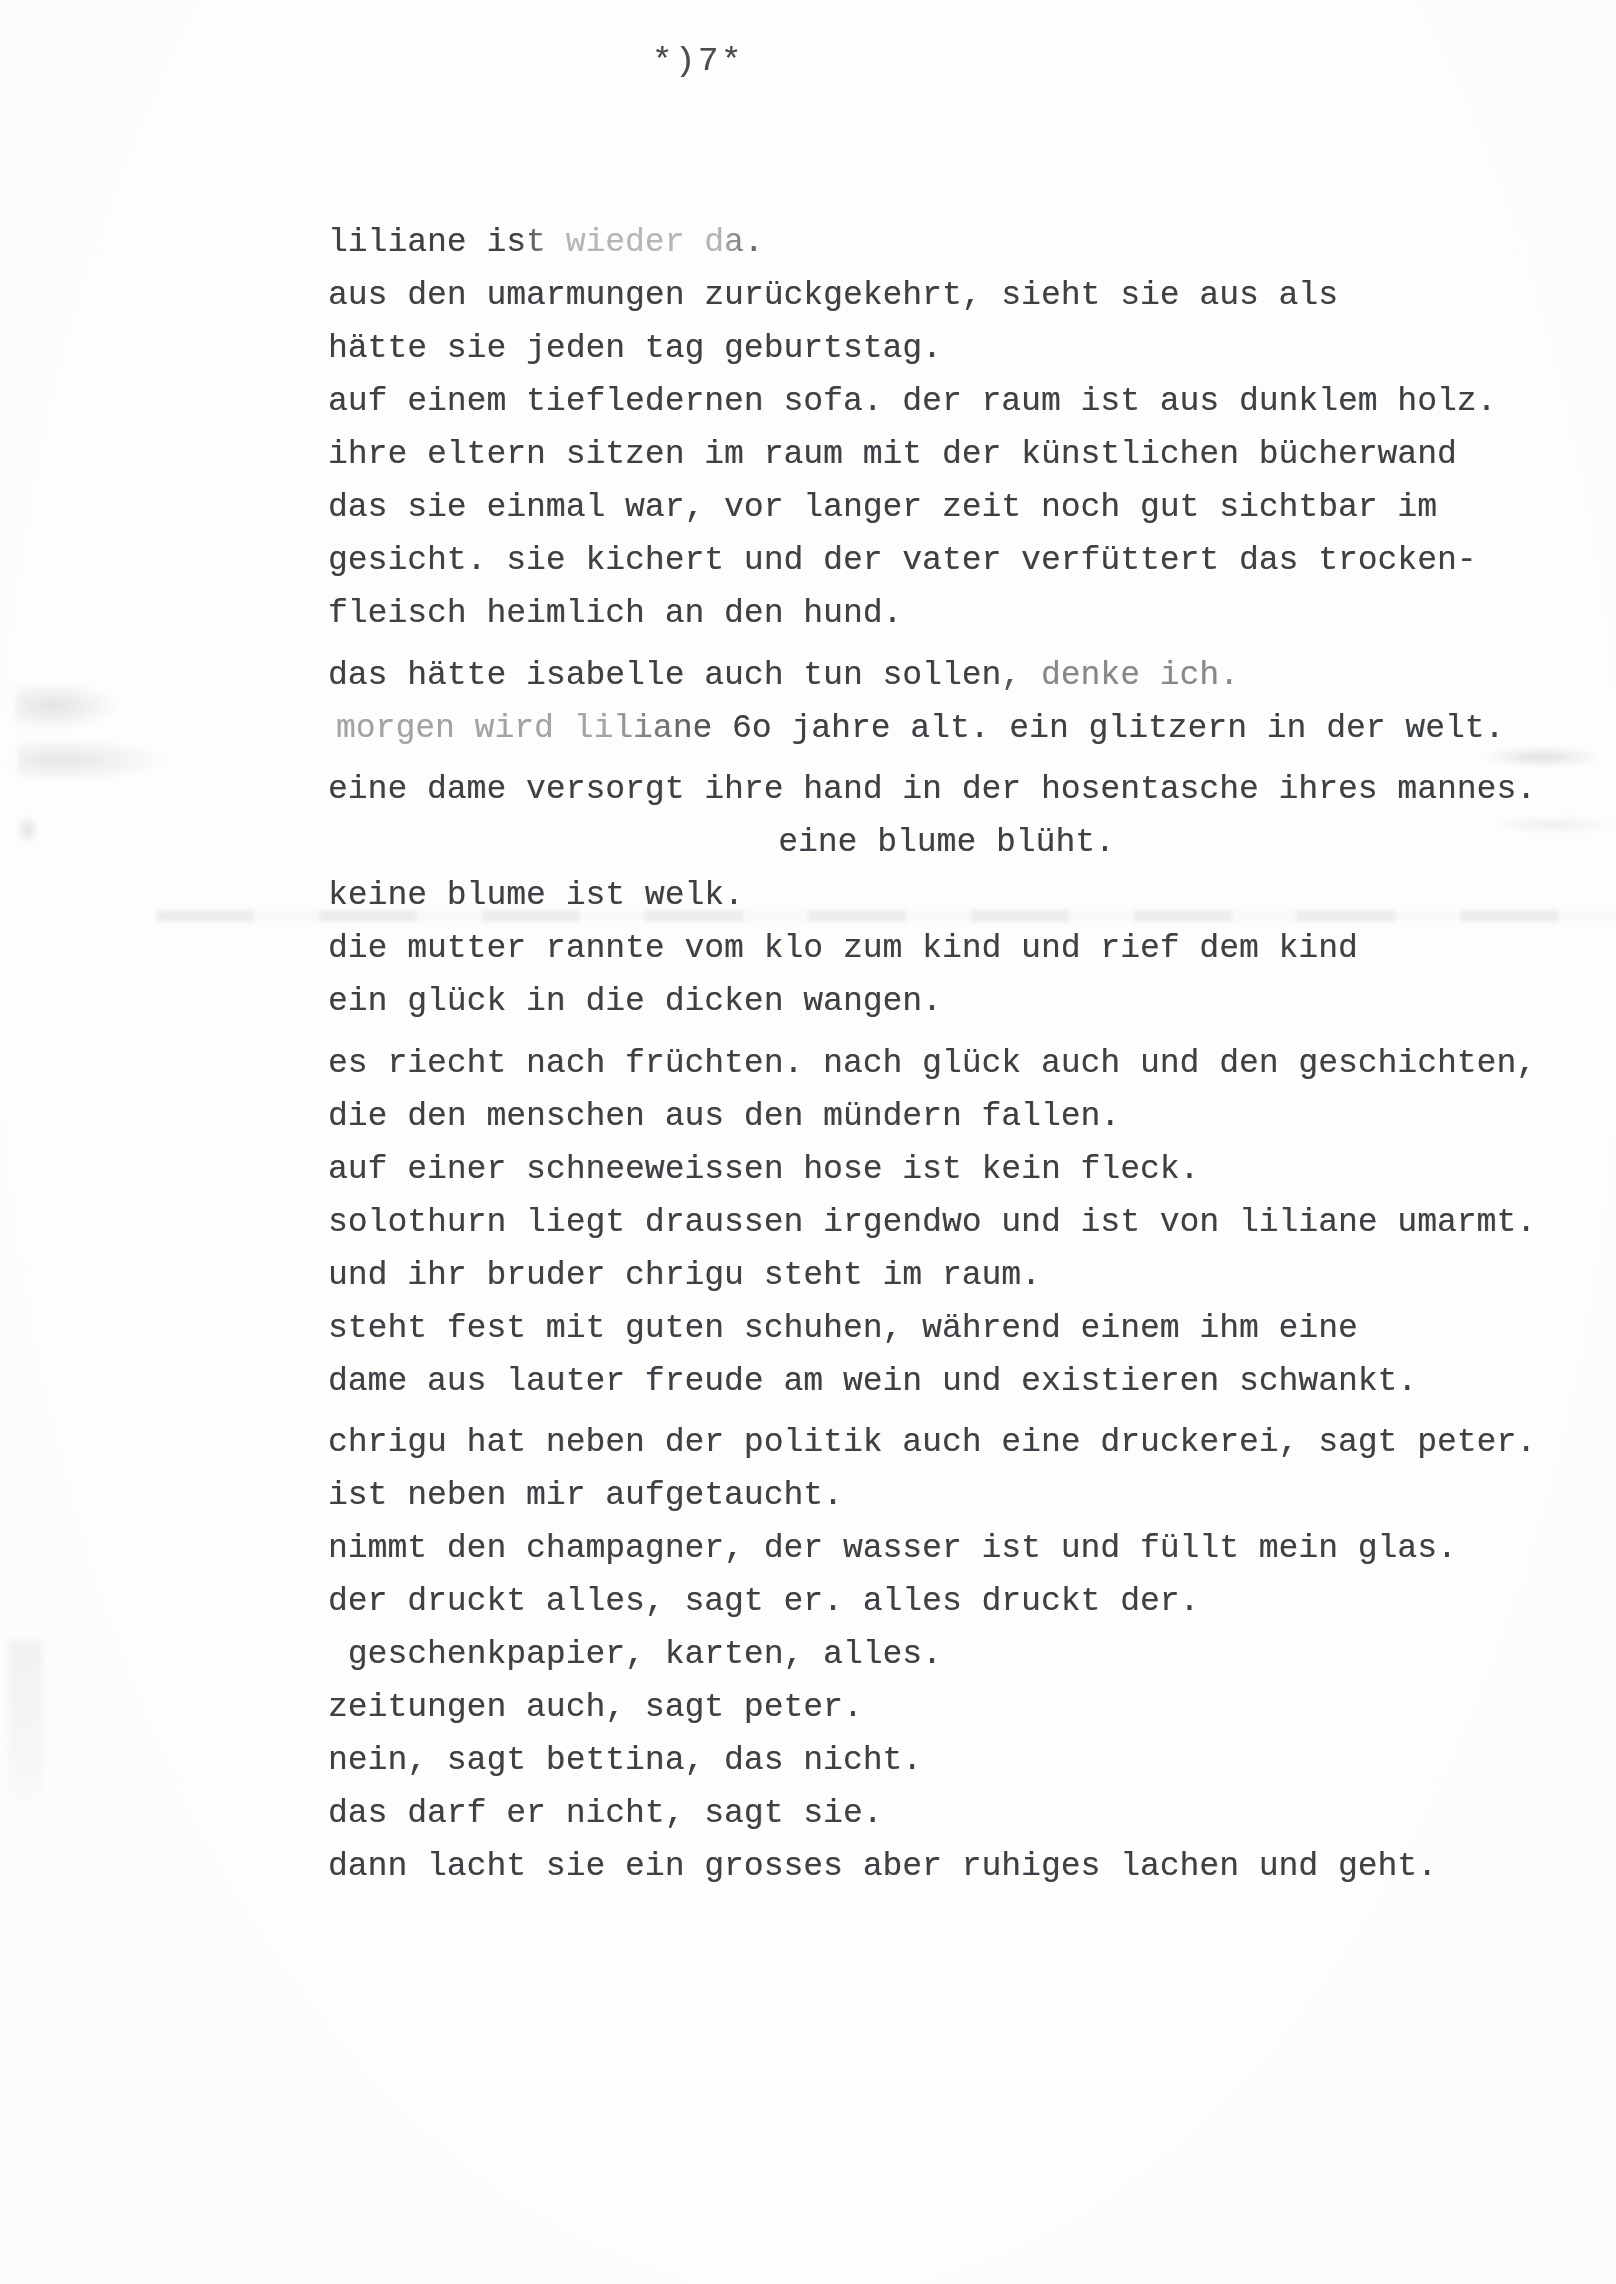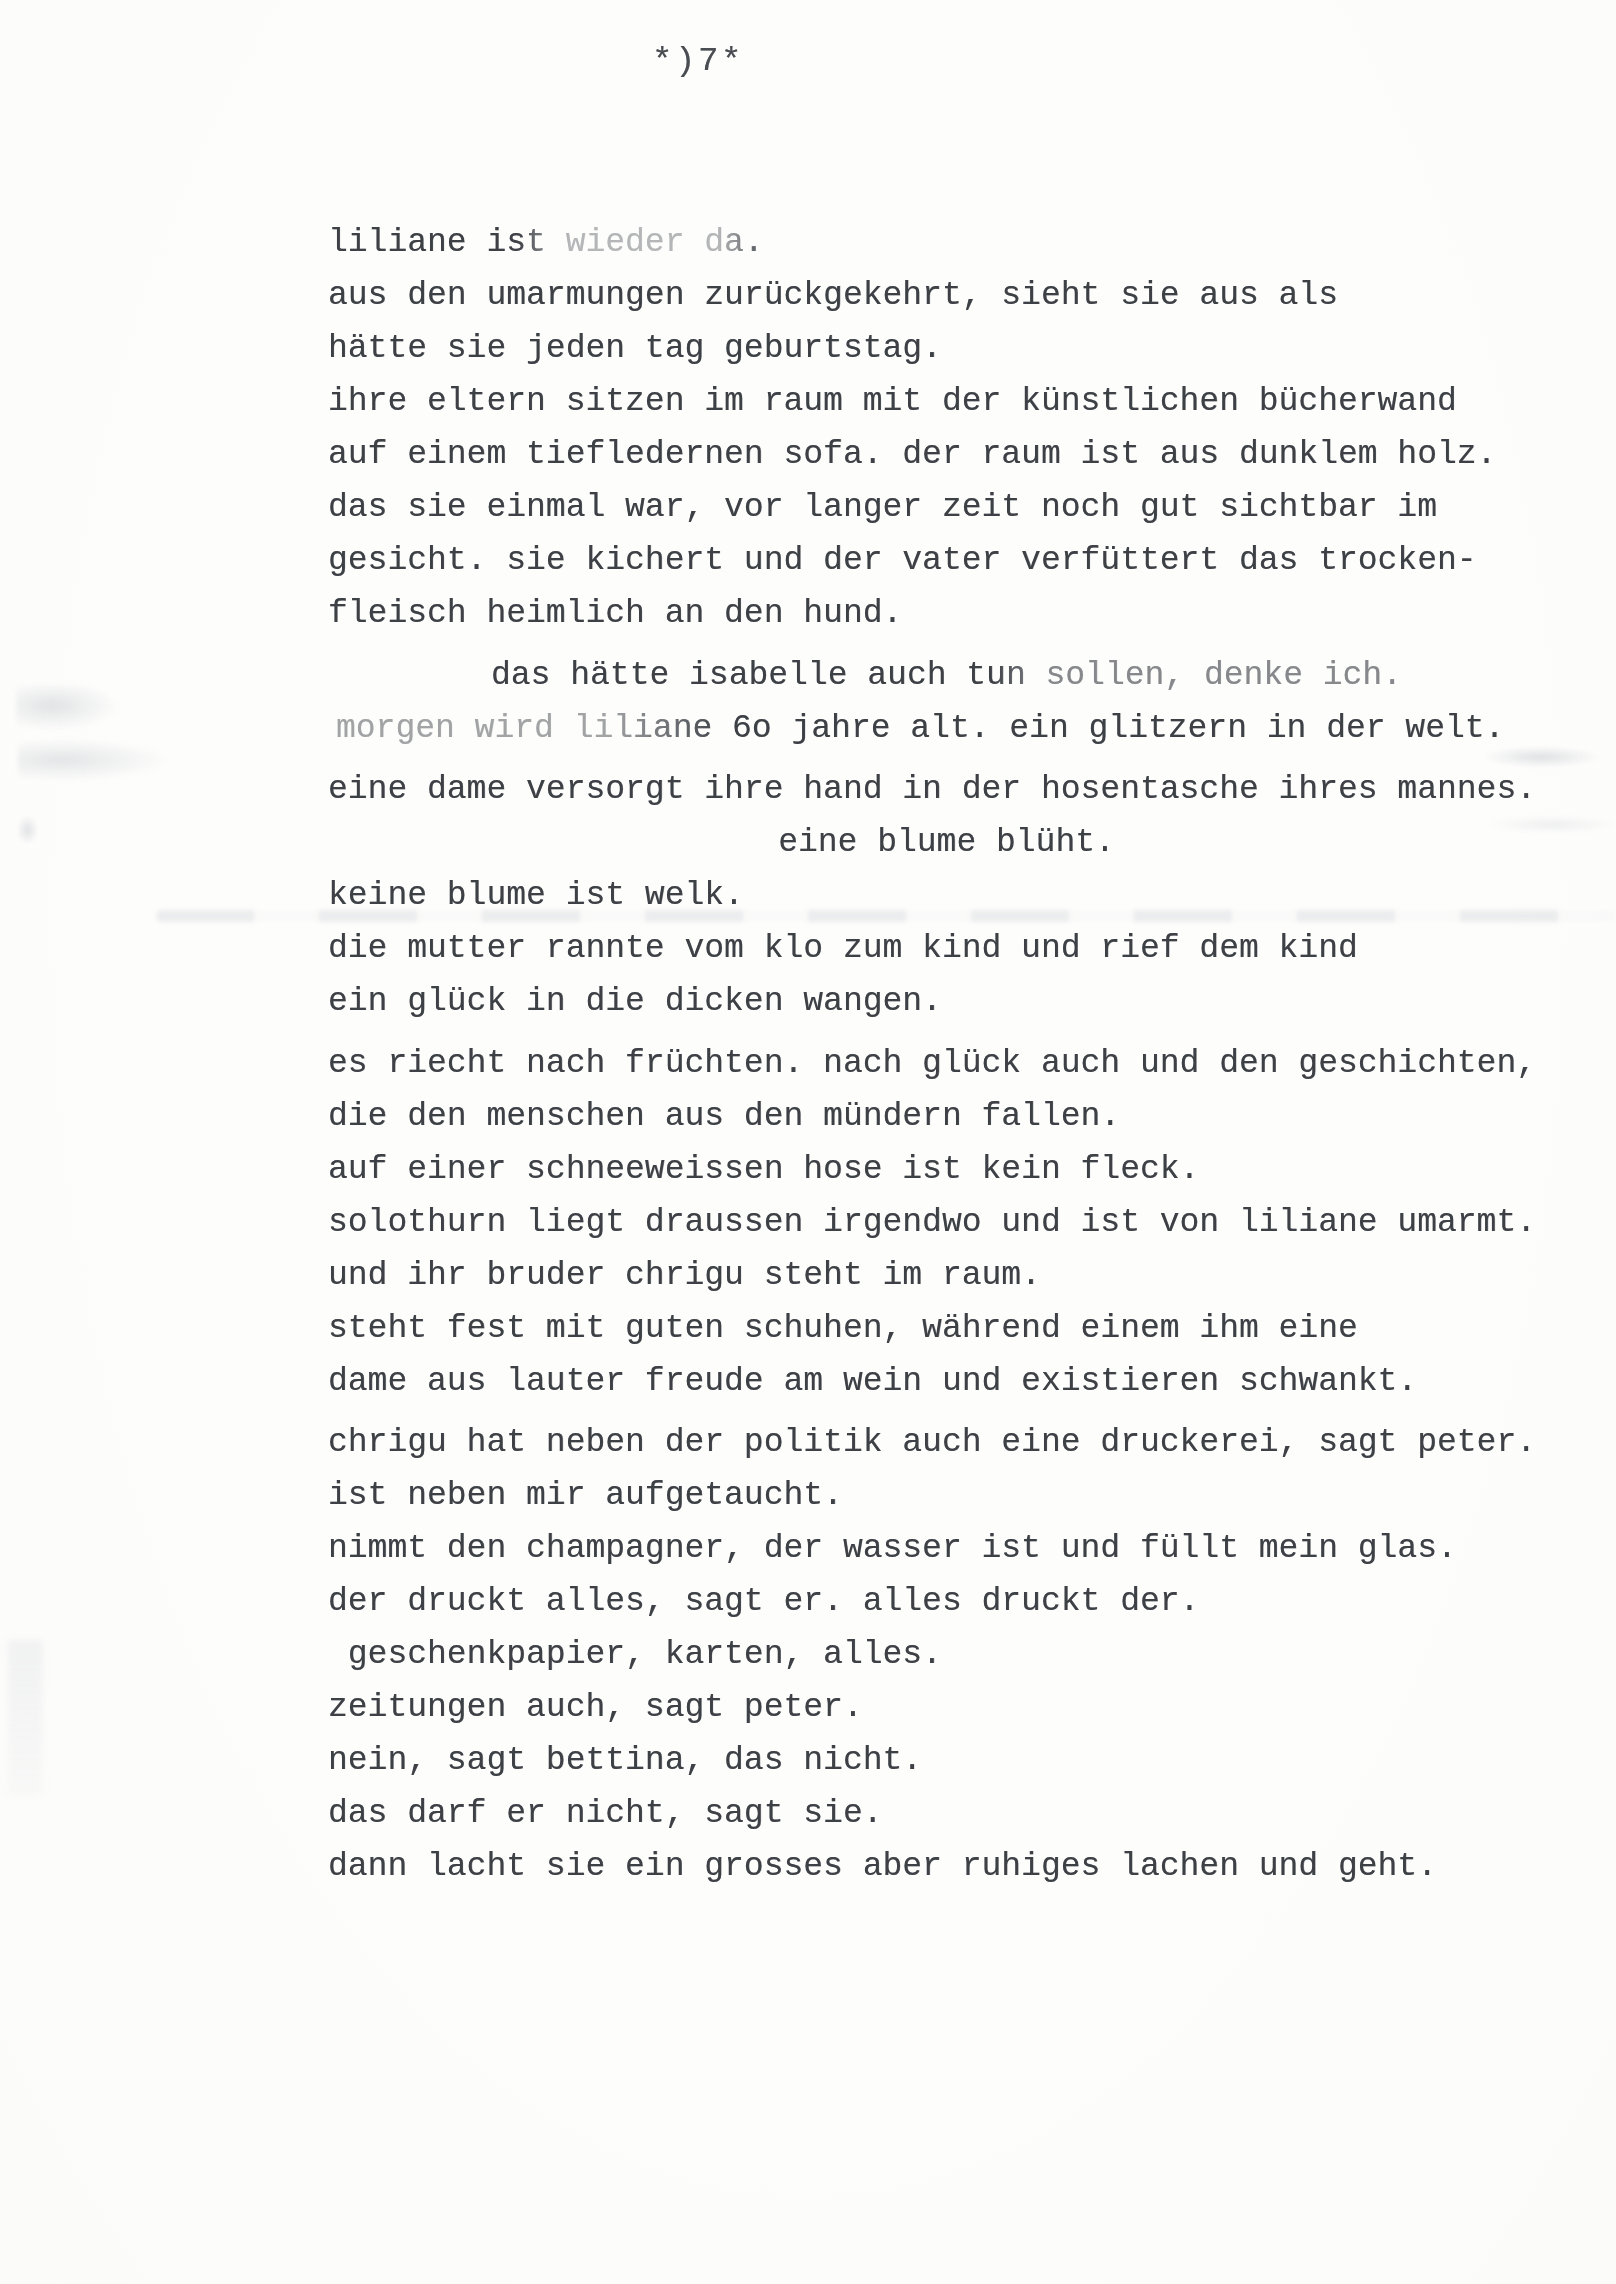--- a/index.html
+++ b/index.html
@@ -65,21 +65,20 @@
   
   .p3 .line:nth-child(2) {
     -webkit-mask-image: linear-gradient(to right, #000 0 195px, rgba(0,0,0,0.42) 221px 338px, #000 378px);
             mask-image: linear-gradient(to right, #000 0 195px, rgba(0,0,0,0.42) 221px 338px, #000 378px);
             text-align: center;
   }
   
   .p2 .line:nth-child(1) {
     -webkit-mask-image: linear-gradient(to right, #000 0 664px, rgba(0,0,0,0.62) 716px 911px);
             mask-image: linear-gradient(to right, #000 0 664px, rgba(0,0,0,0.62) 716px 911px);
-            text-align: center;
   }
 
   
   .artifact {
     position: absolute;
     pointer-events: none;
   }
   .a1 {
     left: 15.6px; top: 685px; width: 104px; height: 46px;
     background: radial-gradient(ellipse at 35% 45%, rgba(165,170,177,0.30), rgba(165,170,177,0) 70%);
@@ -124,22 +123,22 @@
 
 <div class="page">
 
   <div class="page-header">*)7*</div>
 
   <div class="text-block" id="text-block">
       <div class="para p1">
         <div class="line">liliane ist wieder da.</div>
         <div class="line">aus den umarmungen zurückgekehrt, sieht sie aus als</div>
         <div class="line">hätte sie jeden tag geburtstag.</div>
+        <div class="line">auf einem tiefledernen sofa. der raum ist aus dunklem holz.</div>
         <div class="line">ihre eltern sitzen im raum mit der künstlichen bücherwand</div>
-        <div class="line">auf einem tiefledernen sofa. der raum ist aus dunklem holz.</div>
         <div class="line">das sie einmal war, vor langer zeit noch gut sichtbar im</div>
         <div class="line">gesicht. sie kichert und der vater verfüttert das trocken-</div>
         <div class="line">fleisch heimlich an den hund.</div>
       </div>
       <div class="para p2">
         <div class="line">das hätte isabelle auch tun sollen, denke ich.</div>
         <div class="line">morgen wird liliane 6o jahre alt. ein glitzern in der welt.</div>
       </div>
       <div class="para p3">
         <div class="line">eine dame versorgt ihre hand in der hosentasche ihres mannes.</div>

